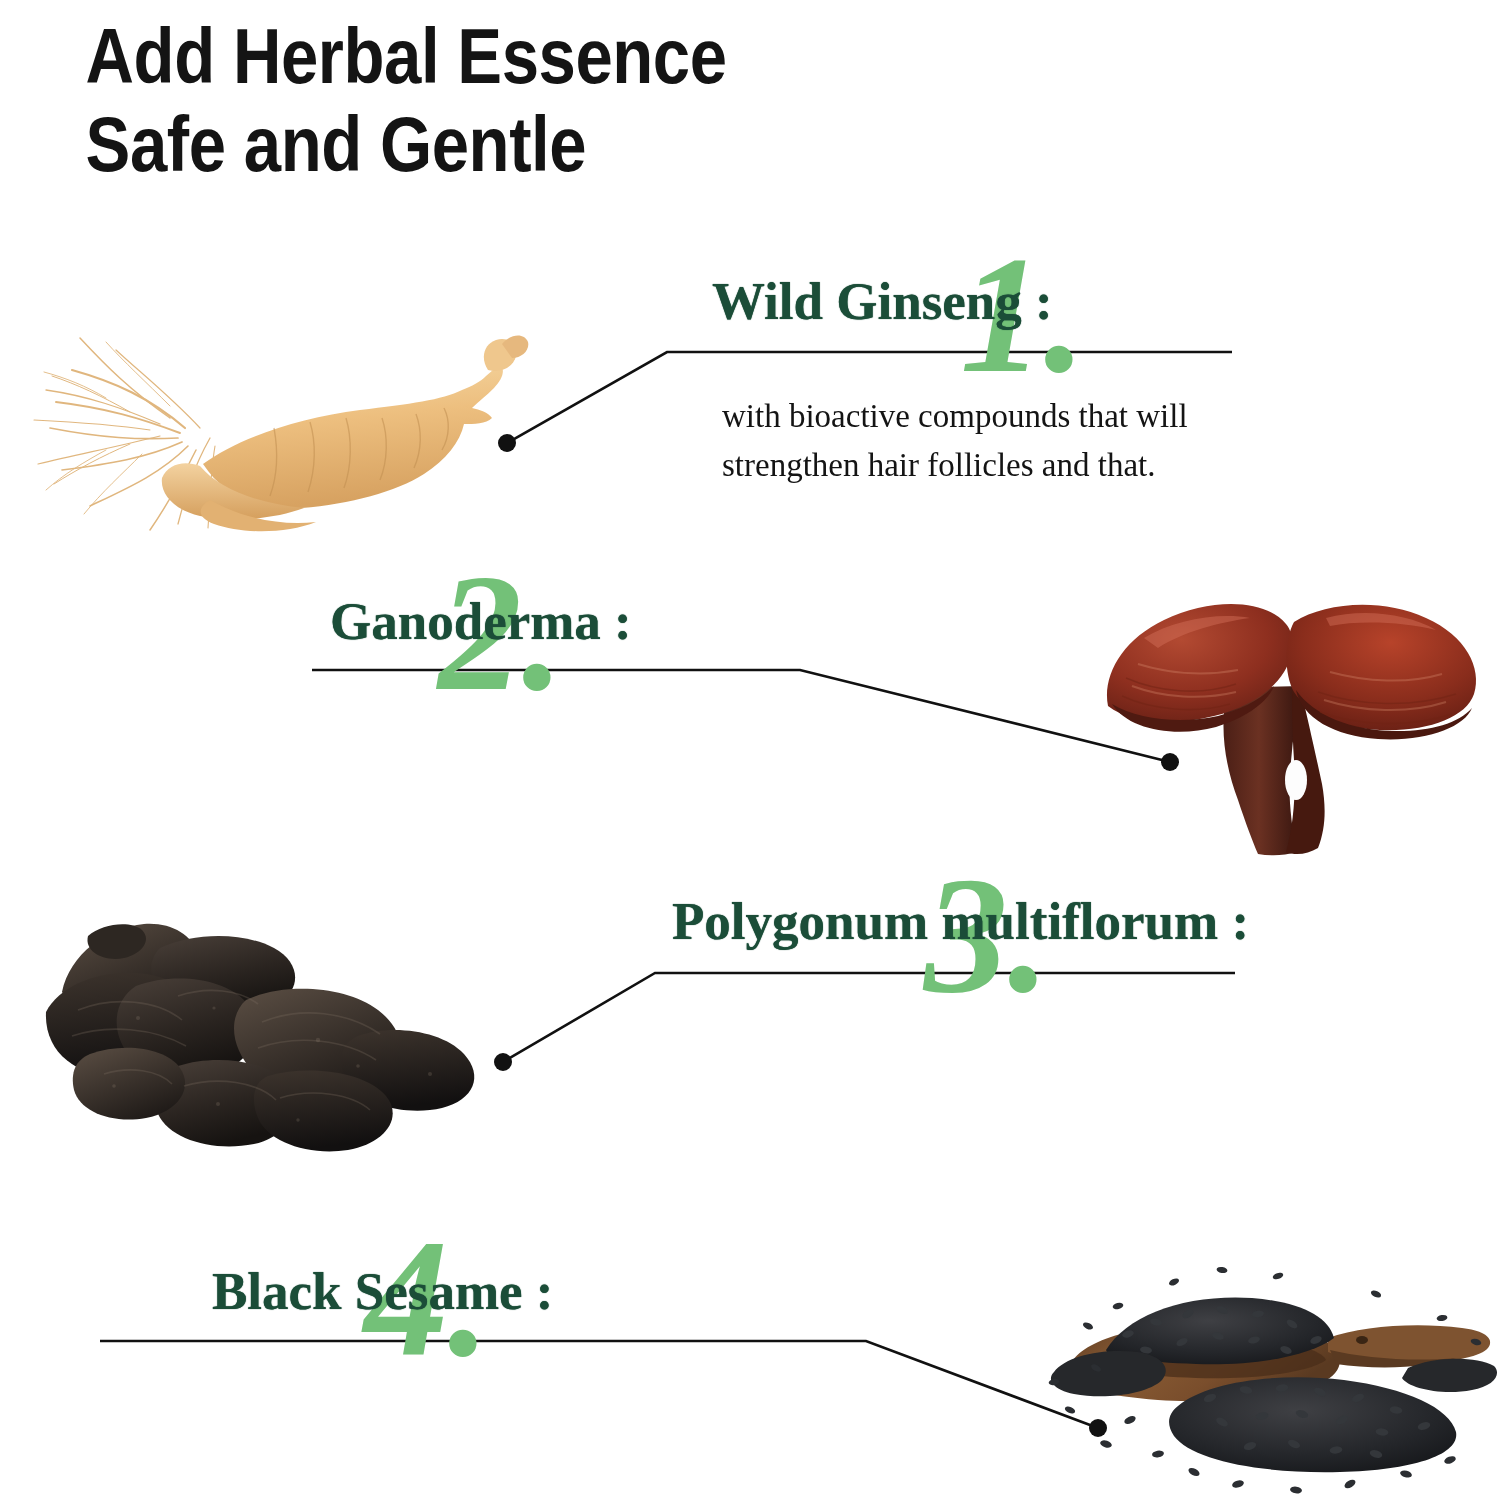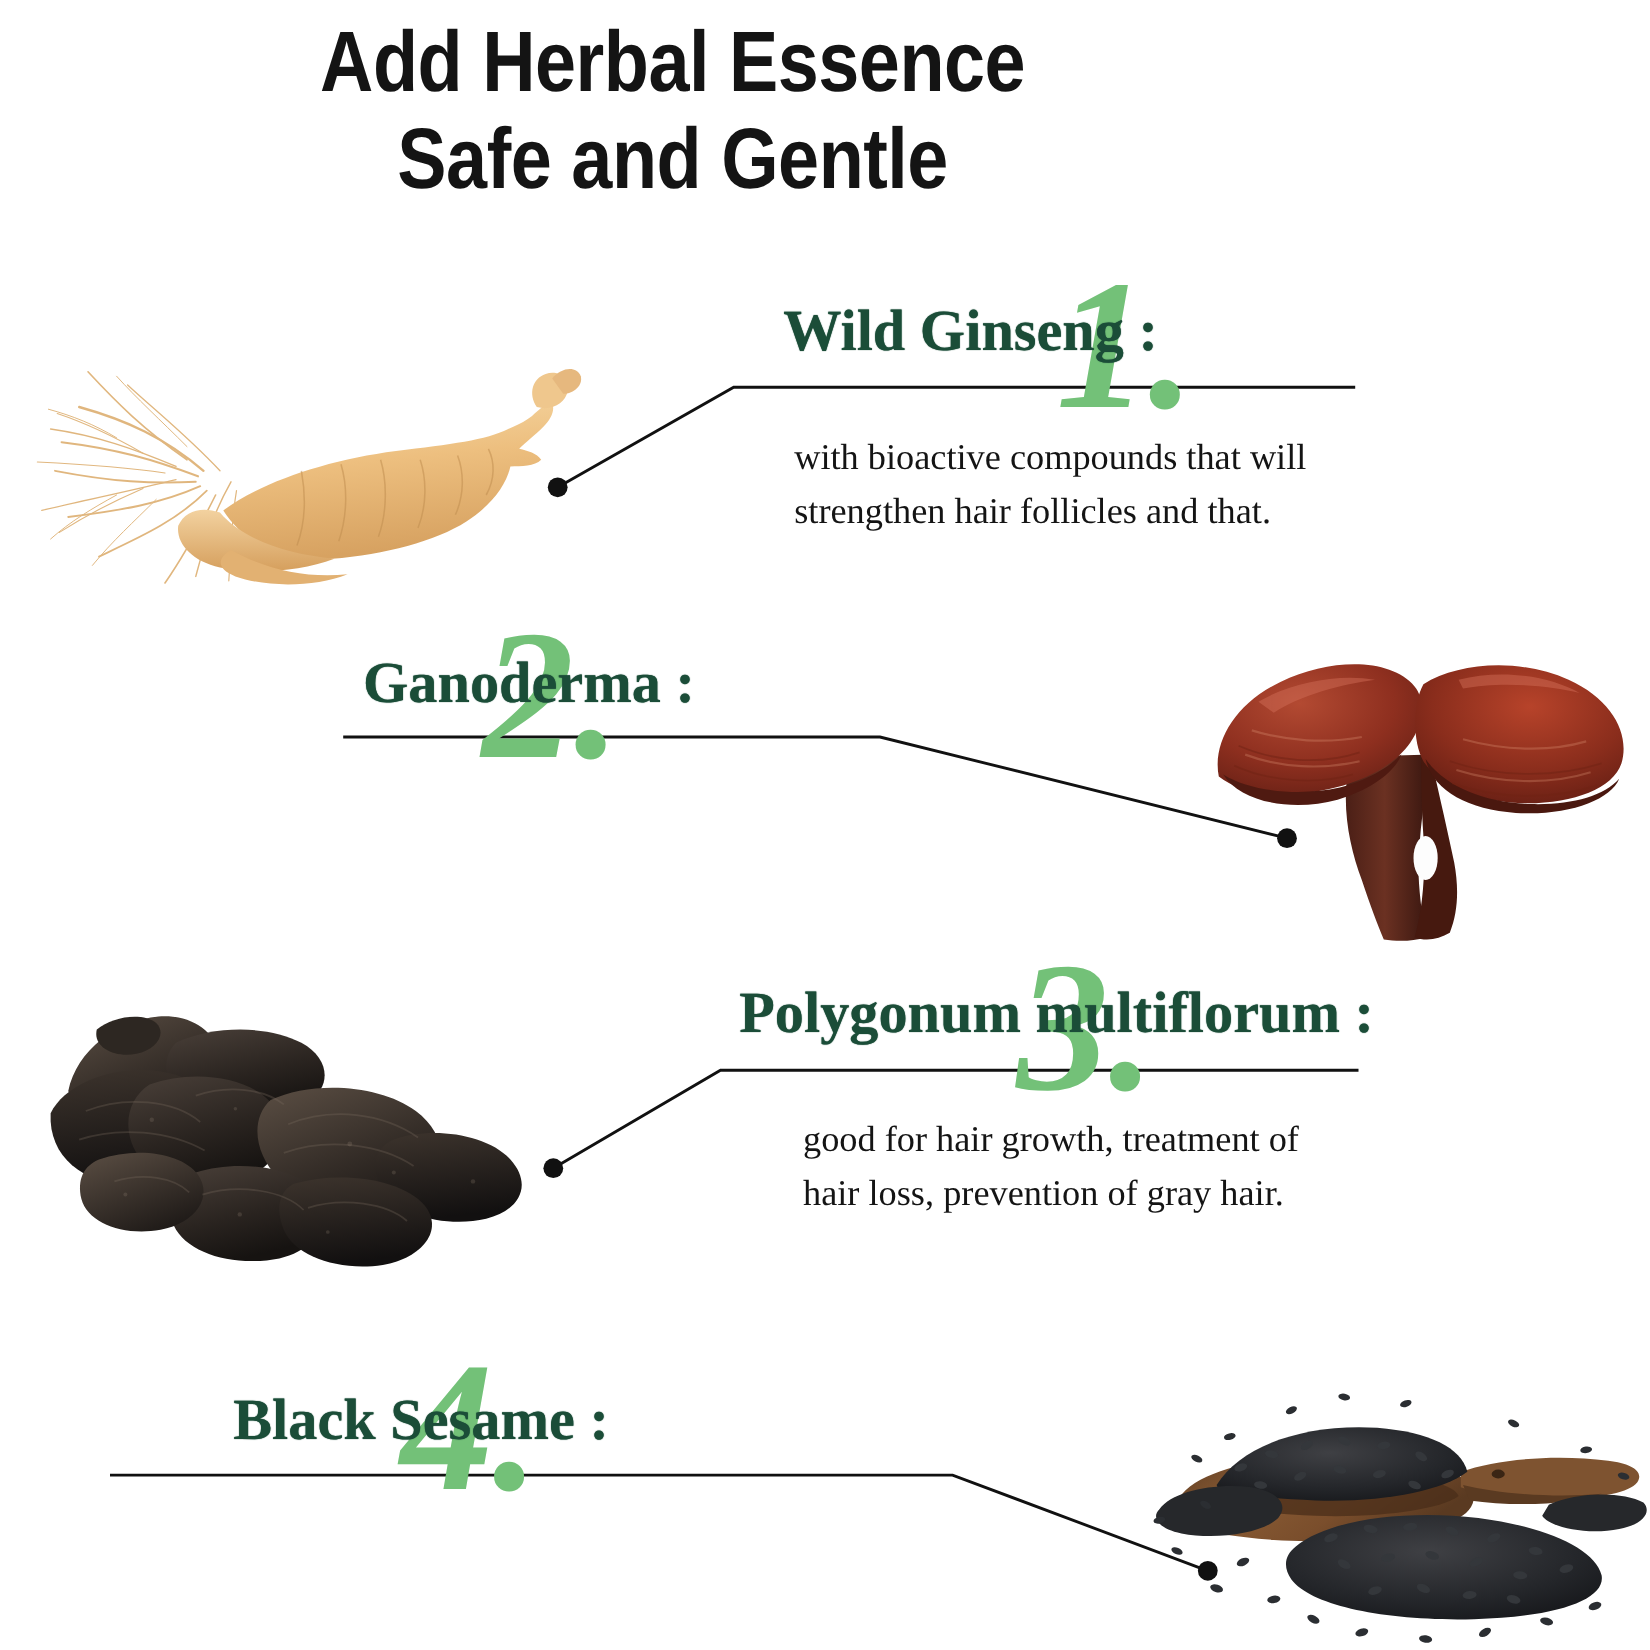--- a/index.html
+++ b/index.html
@@ -5,21 +5,21 @@
   html,body{margin:0;padding:0;}
   body{
     width:1500px;height:1500px;background:#ffffff;
     font-family:"Liberation Serif", serif;
     overflow:hidden;position:relative;
   }
   #poster{position:relative;width:1500px;height:1500px;background:#fff;}
 
   
   .title-block{
-    position:absolute;left:0;top:12px;width:1223px;text-align:center;
+    position:absolute;left:0;top:12px;width:1223px;text-align:left;
     font-family:"Liberation Sans", sans-serif;
   }
   .title-line{
     display:block;color:#141414;font-weight:700;
     font-size:78px;line-height:88px;letter-spacing:-0.5px;
     transform:scaleX(0.86);transform-origin:center;
   }
 
   
   .leaders{position:absolute;left:0;top:0;width:1500px;height:1500px;pointer-events:none;}
@@ -410,24 +410,20 @@
       <span class="bignum">2.</span>
       <div class="sec-head">Ganoderma :</div>
     </div>
   </div>
 
   <div class="sec" id="sec3">
     <div class="sec-head-wrap">
       <span class="bignum">3.</span>
       <div class="sec-head">Polygonum multiflorum :</div>
     </div>
-    <div class="sec-body">
-      <div>good for hair growth, treatment of</div>
-      <div>hair loss, prevention of gray hair.</div>
-    </div>
   </div>
 
   <div class="sec" id="sec4">
     <div class="sec-head-wrap">
       <span class="bignum">4.</span>
       <div class="sec-head">Black Sesame :</div>
     </div>
   </div>
 
 </div>

